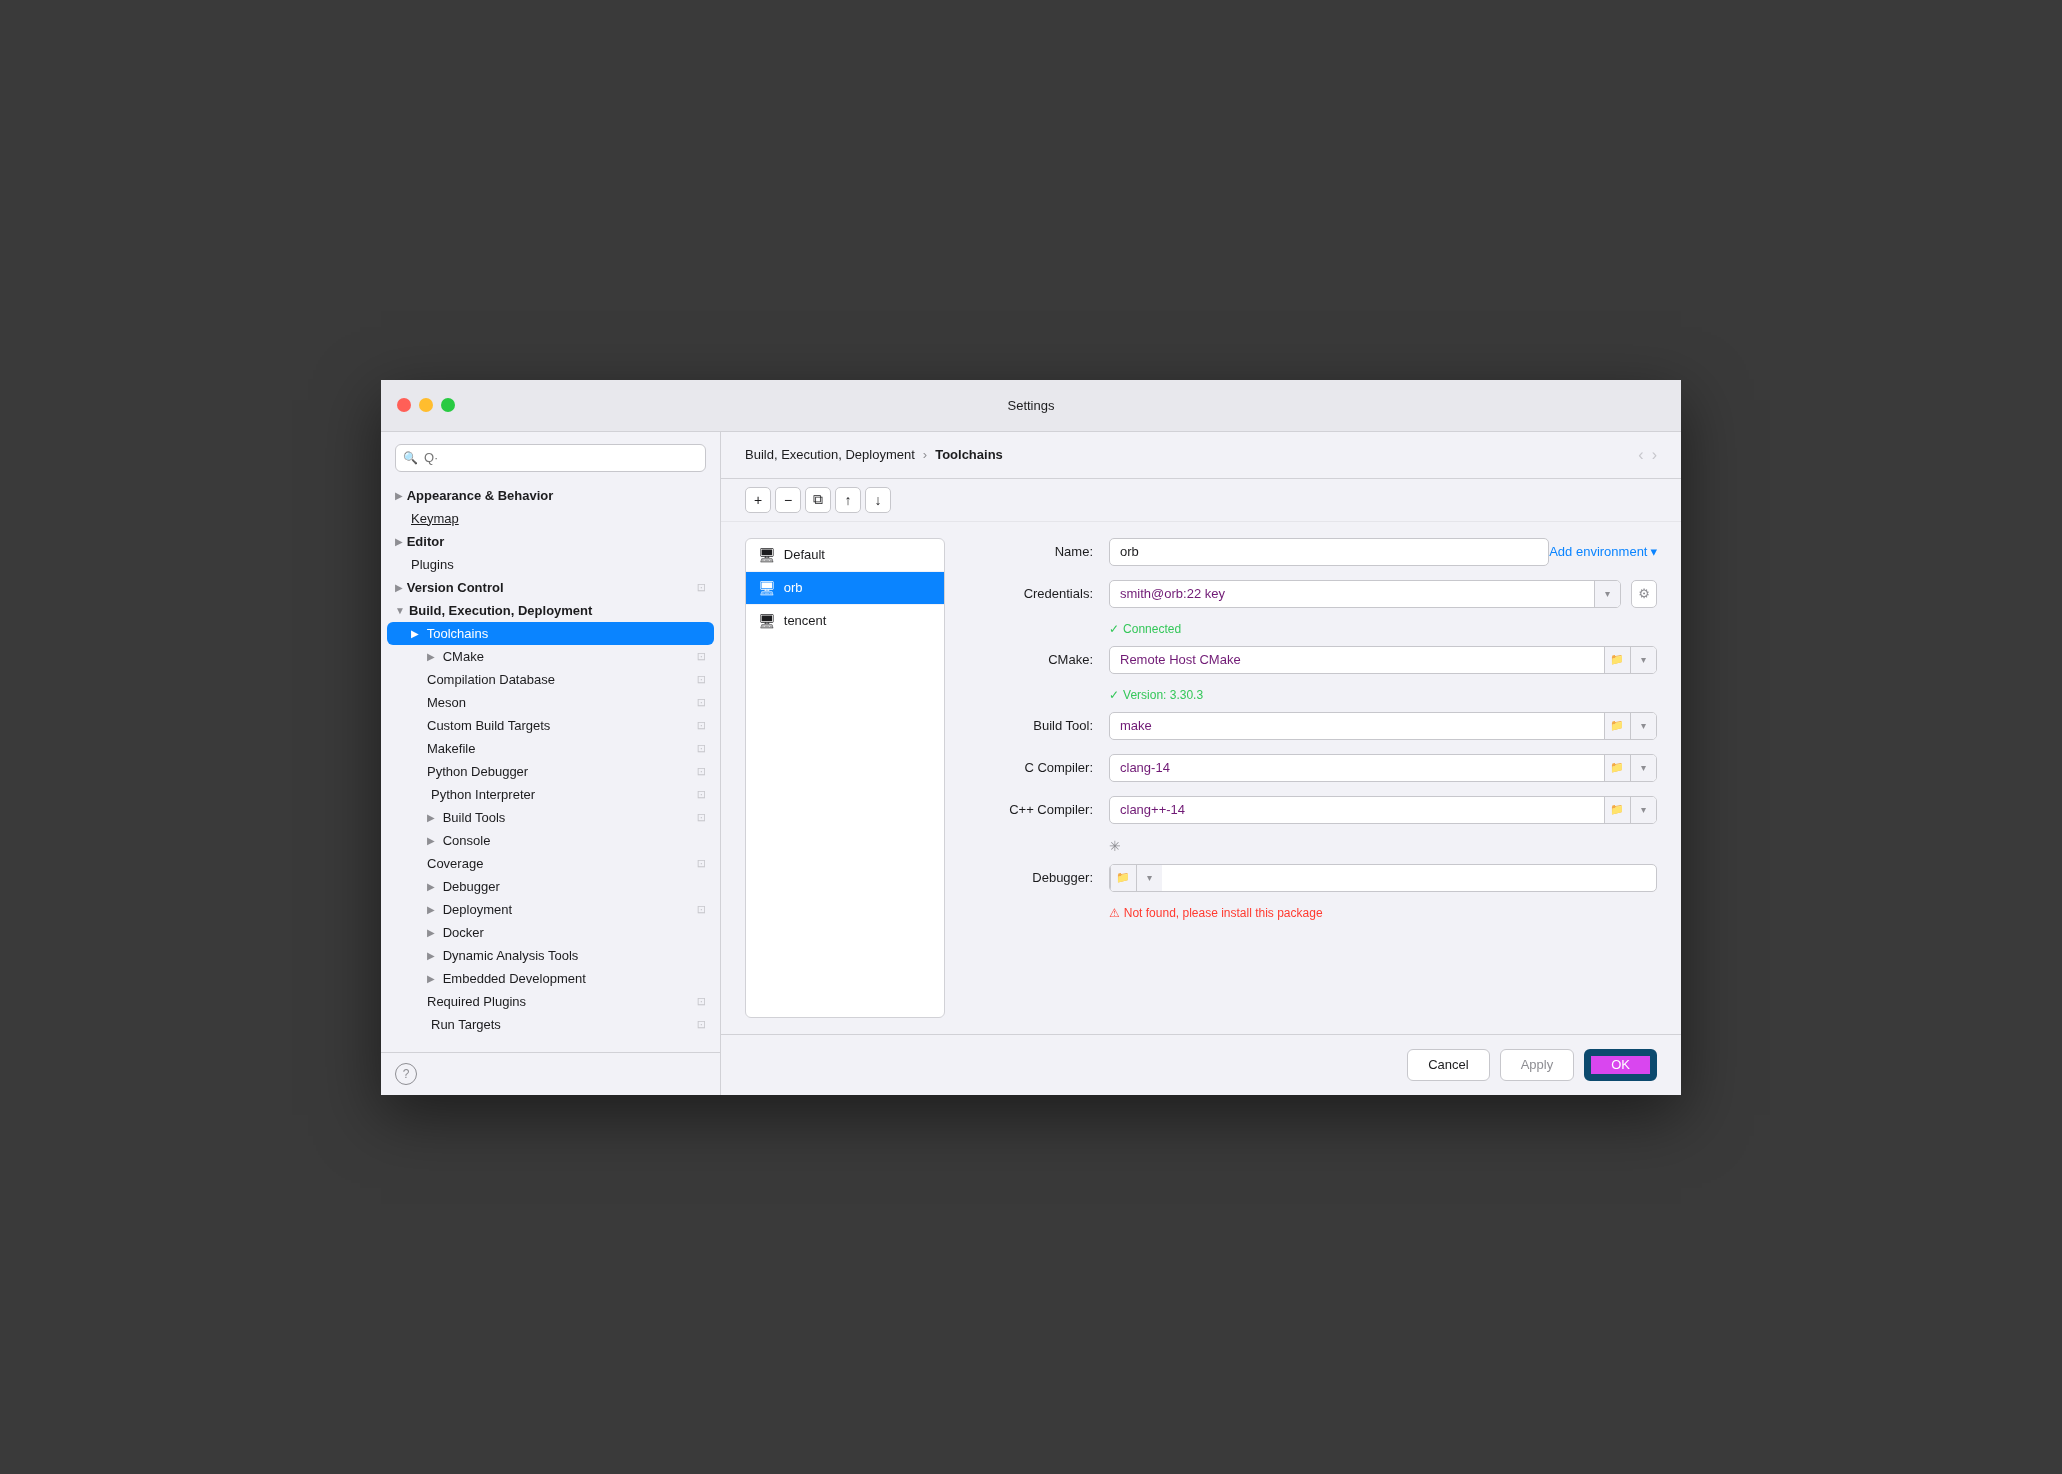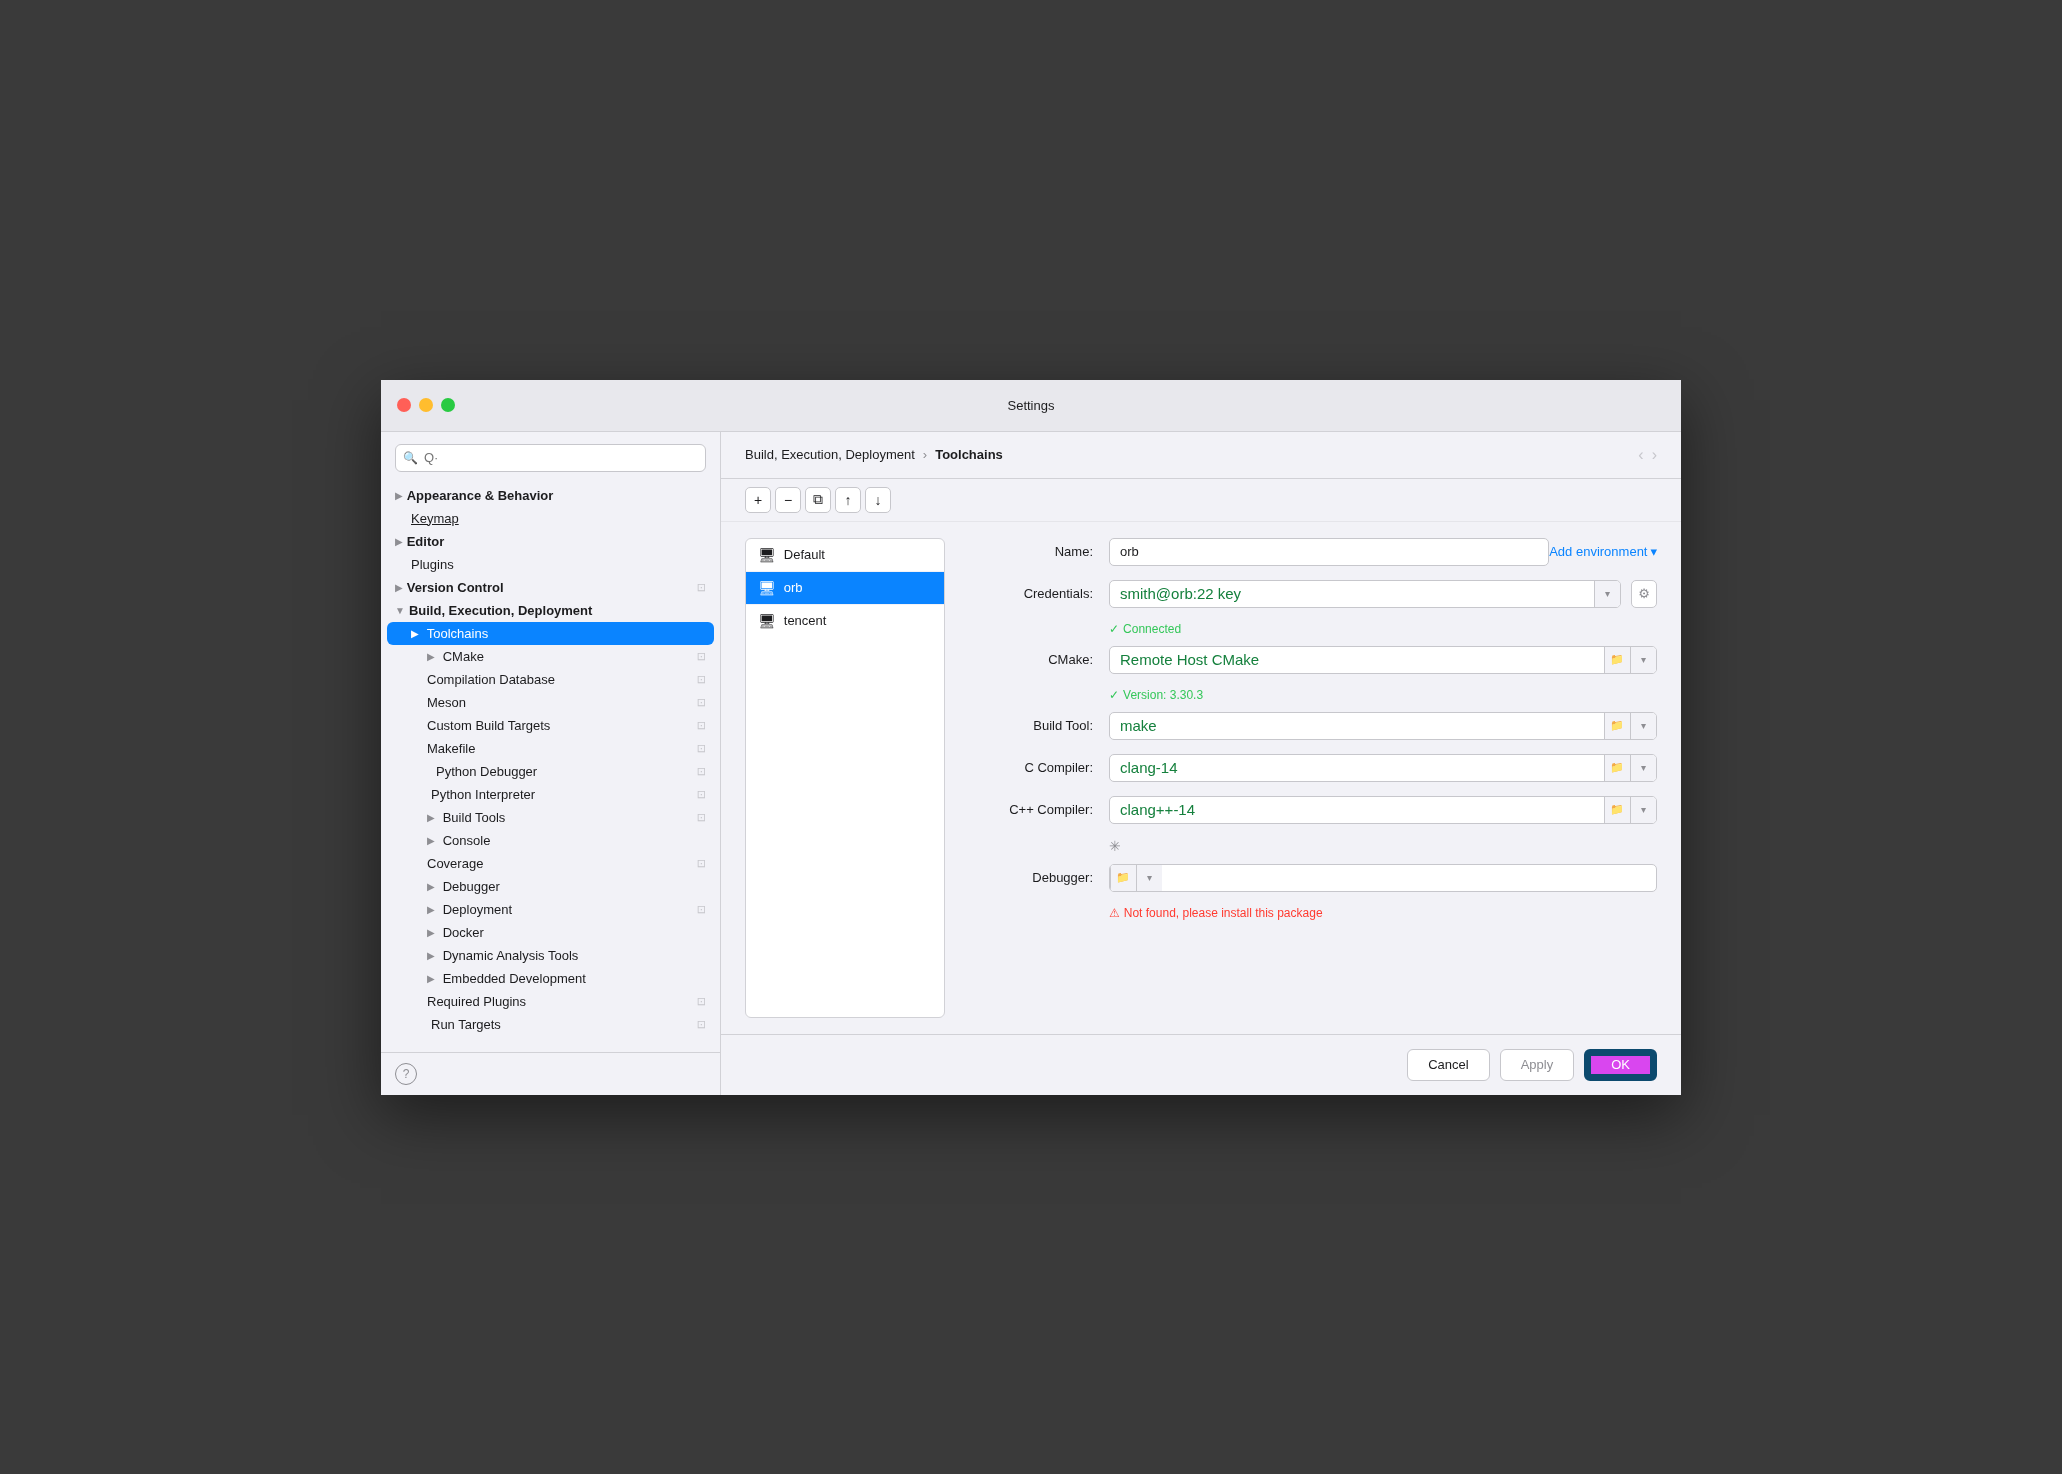--- a/index.html
+++ b/index.html
@@ -251,22 +251,22 @@
       background: #fff;
       overflow: hidden;
       height: 28px;
     }
     .form-select-inner {
       flex: 1;
       height: 100%;
       border: none;
       background: transparent;
       padding: 0 10px;
-      font-size: 15px;
-      color: #15803d;
+      font-size: 13px;
+      color: #701a75;
       outline: none;
       appearance: none;
     }
     .form-select-file-btn {
       width: 26px;
       height: 100%;
       border-left: 1px solid #c7c7cc;
       background: #f2f2f7;
       display: flex;
       align-items: center;
@@ -463,21 +463,21 @@
           <span style="margin-left:32px;">Custom Build Targets</span>
           <span class="sync-icon">⊡</span>
         </div>
 
         <div class="sidebar-item">
           <span style="margin-left:32px;">Makefile</span>
           <span class="sync-icon">⊡</span>
         </div>
 
         <div class="sidebar-item">
-          <span style="margin-left:41px;text-align:right;">Python Debugger</span>
+          <span style="margin-left:32px;text-align:right;">Python Debugger</span>
           <span class="sync-icon">⊡</span>
         </div>
 
         <div class="sidebar-item">
           <span style="margin-left:36px;">Python Interpreter</span>
           <span class="sync-icon">⊡</span>
         </div>
 
         <div class="sidebar-item">
           <span style="margin-left:32px;display:flex;align-items:center;gap:4px;">

